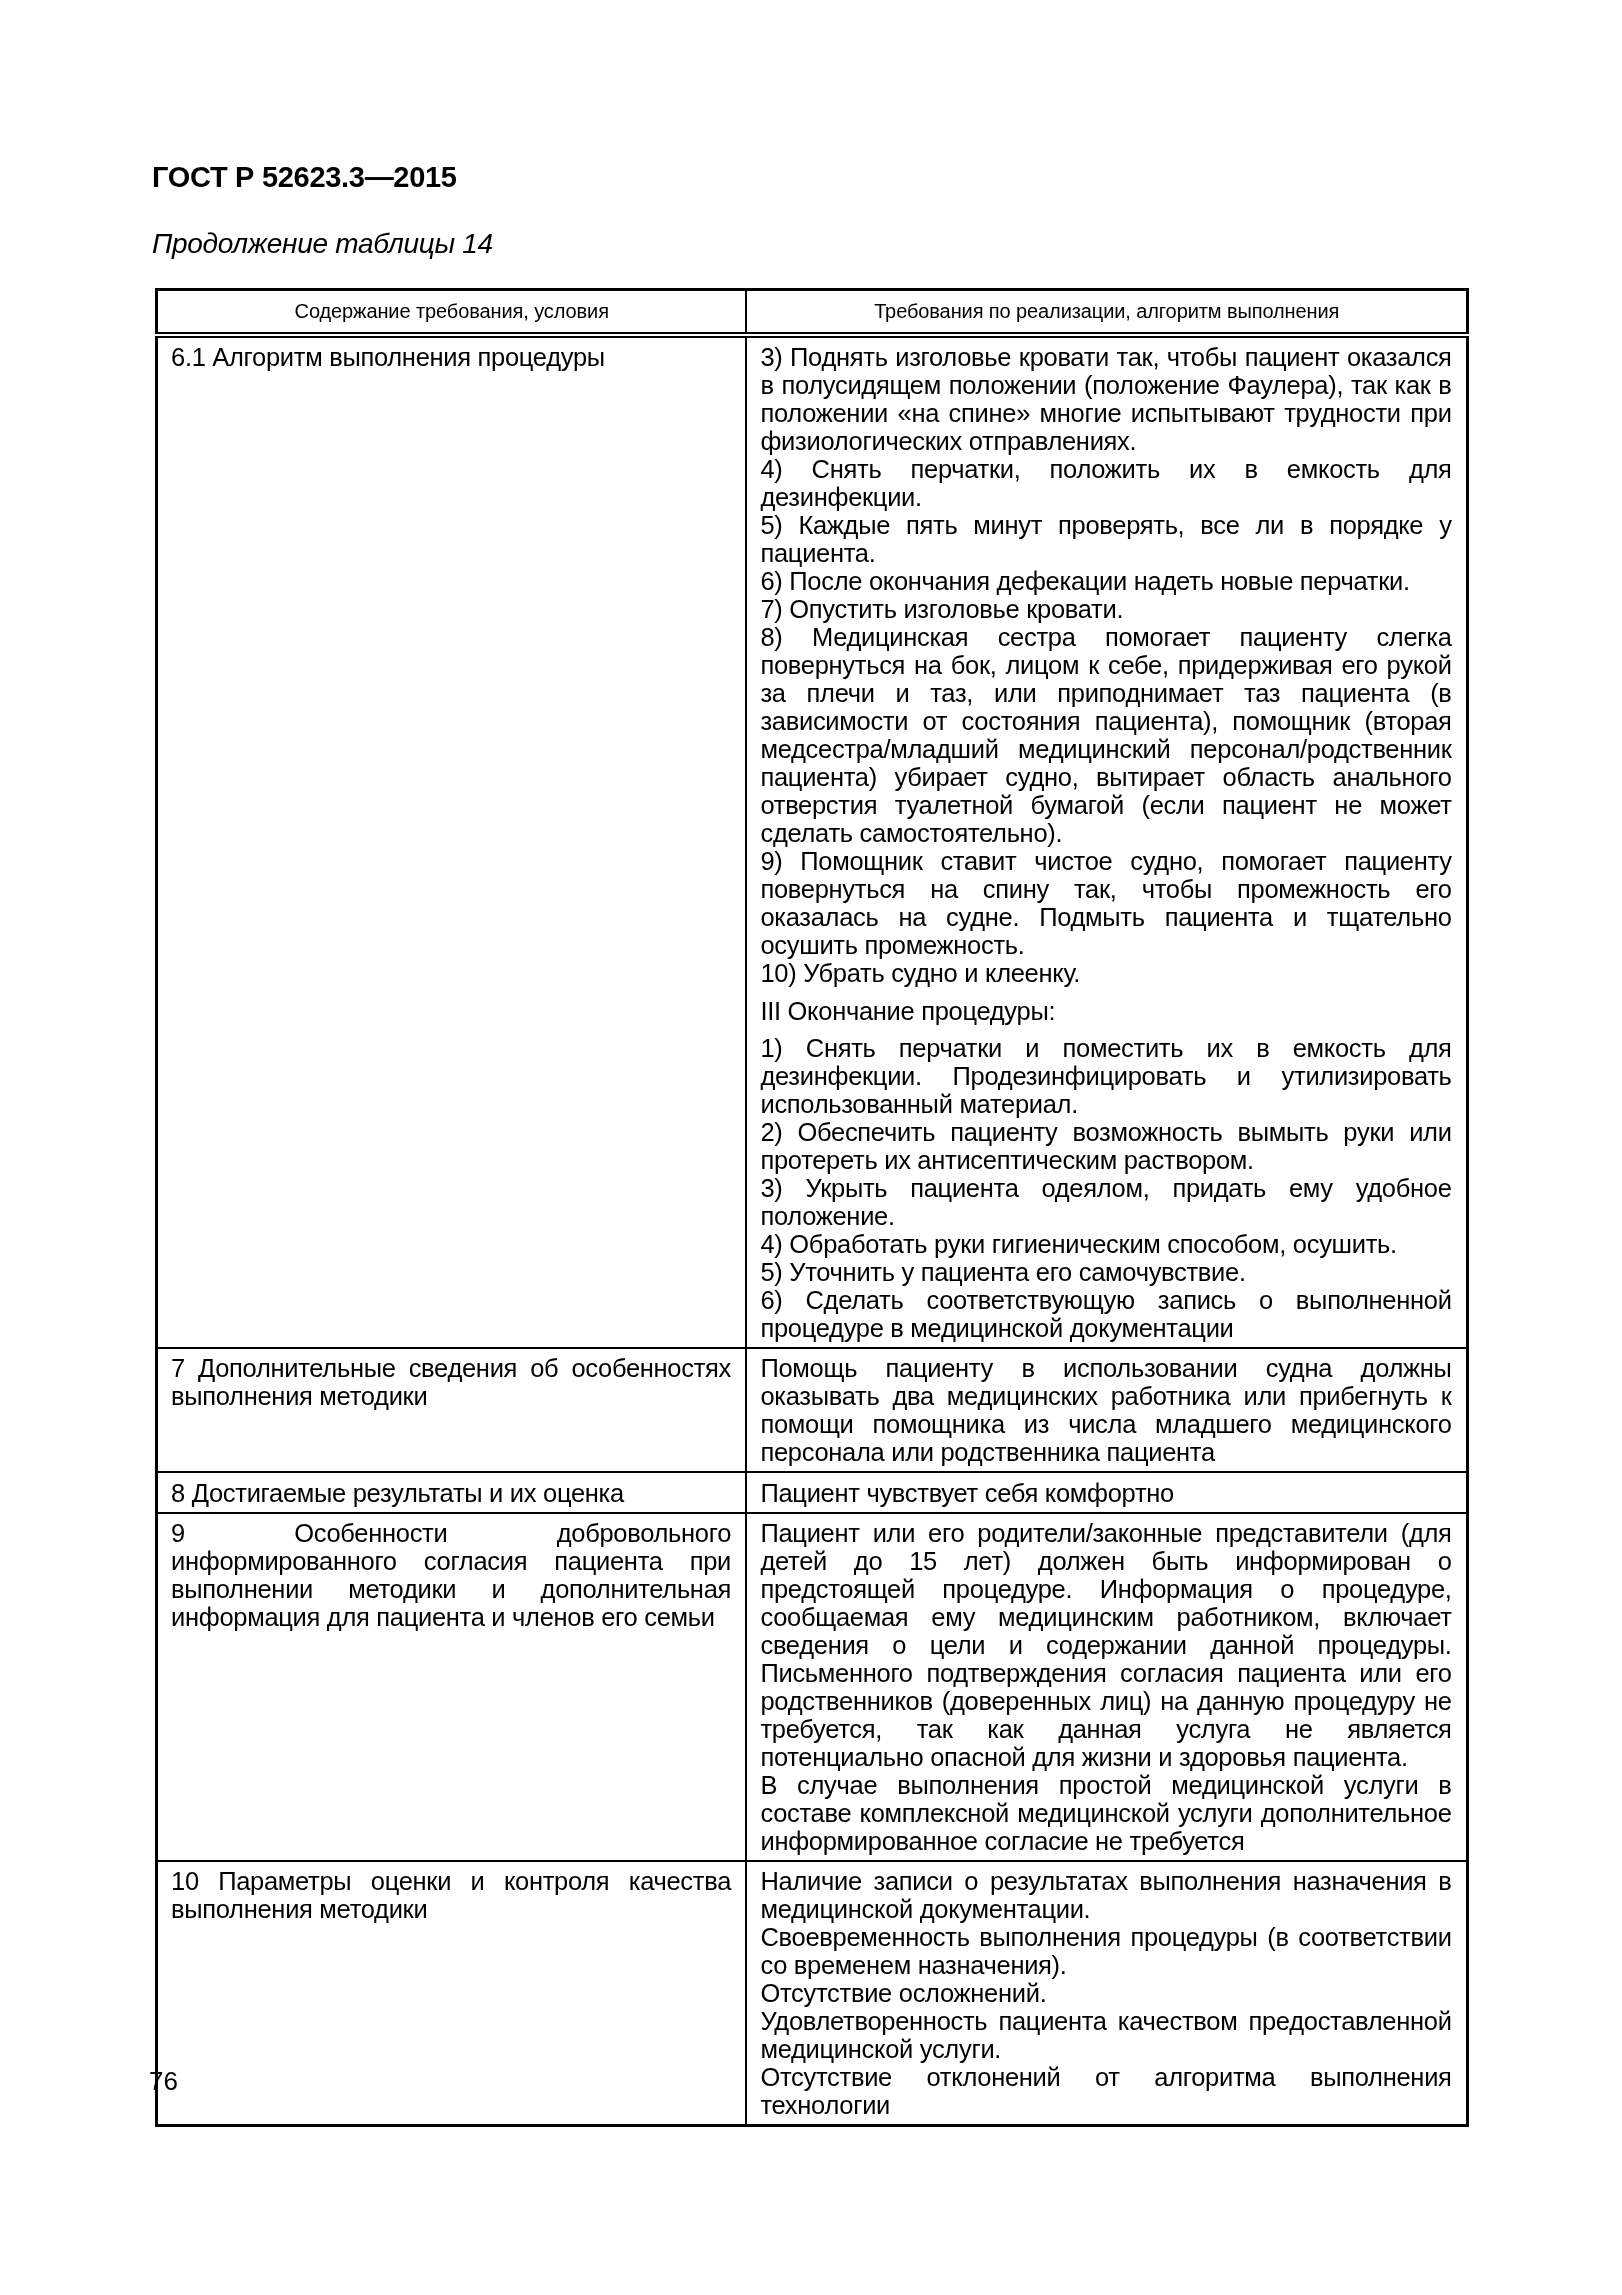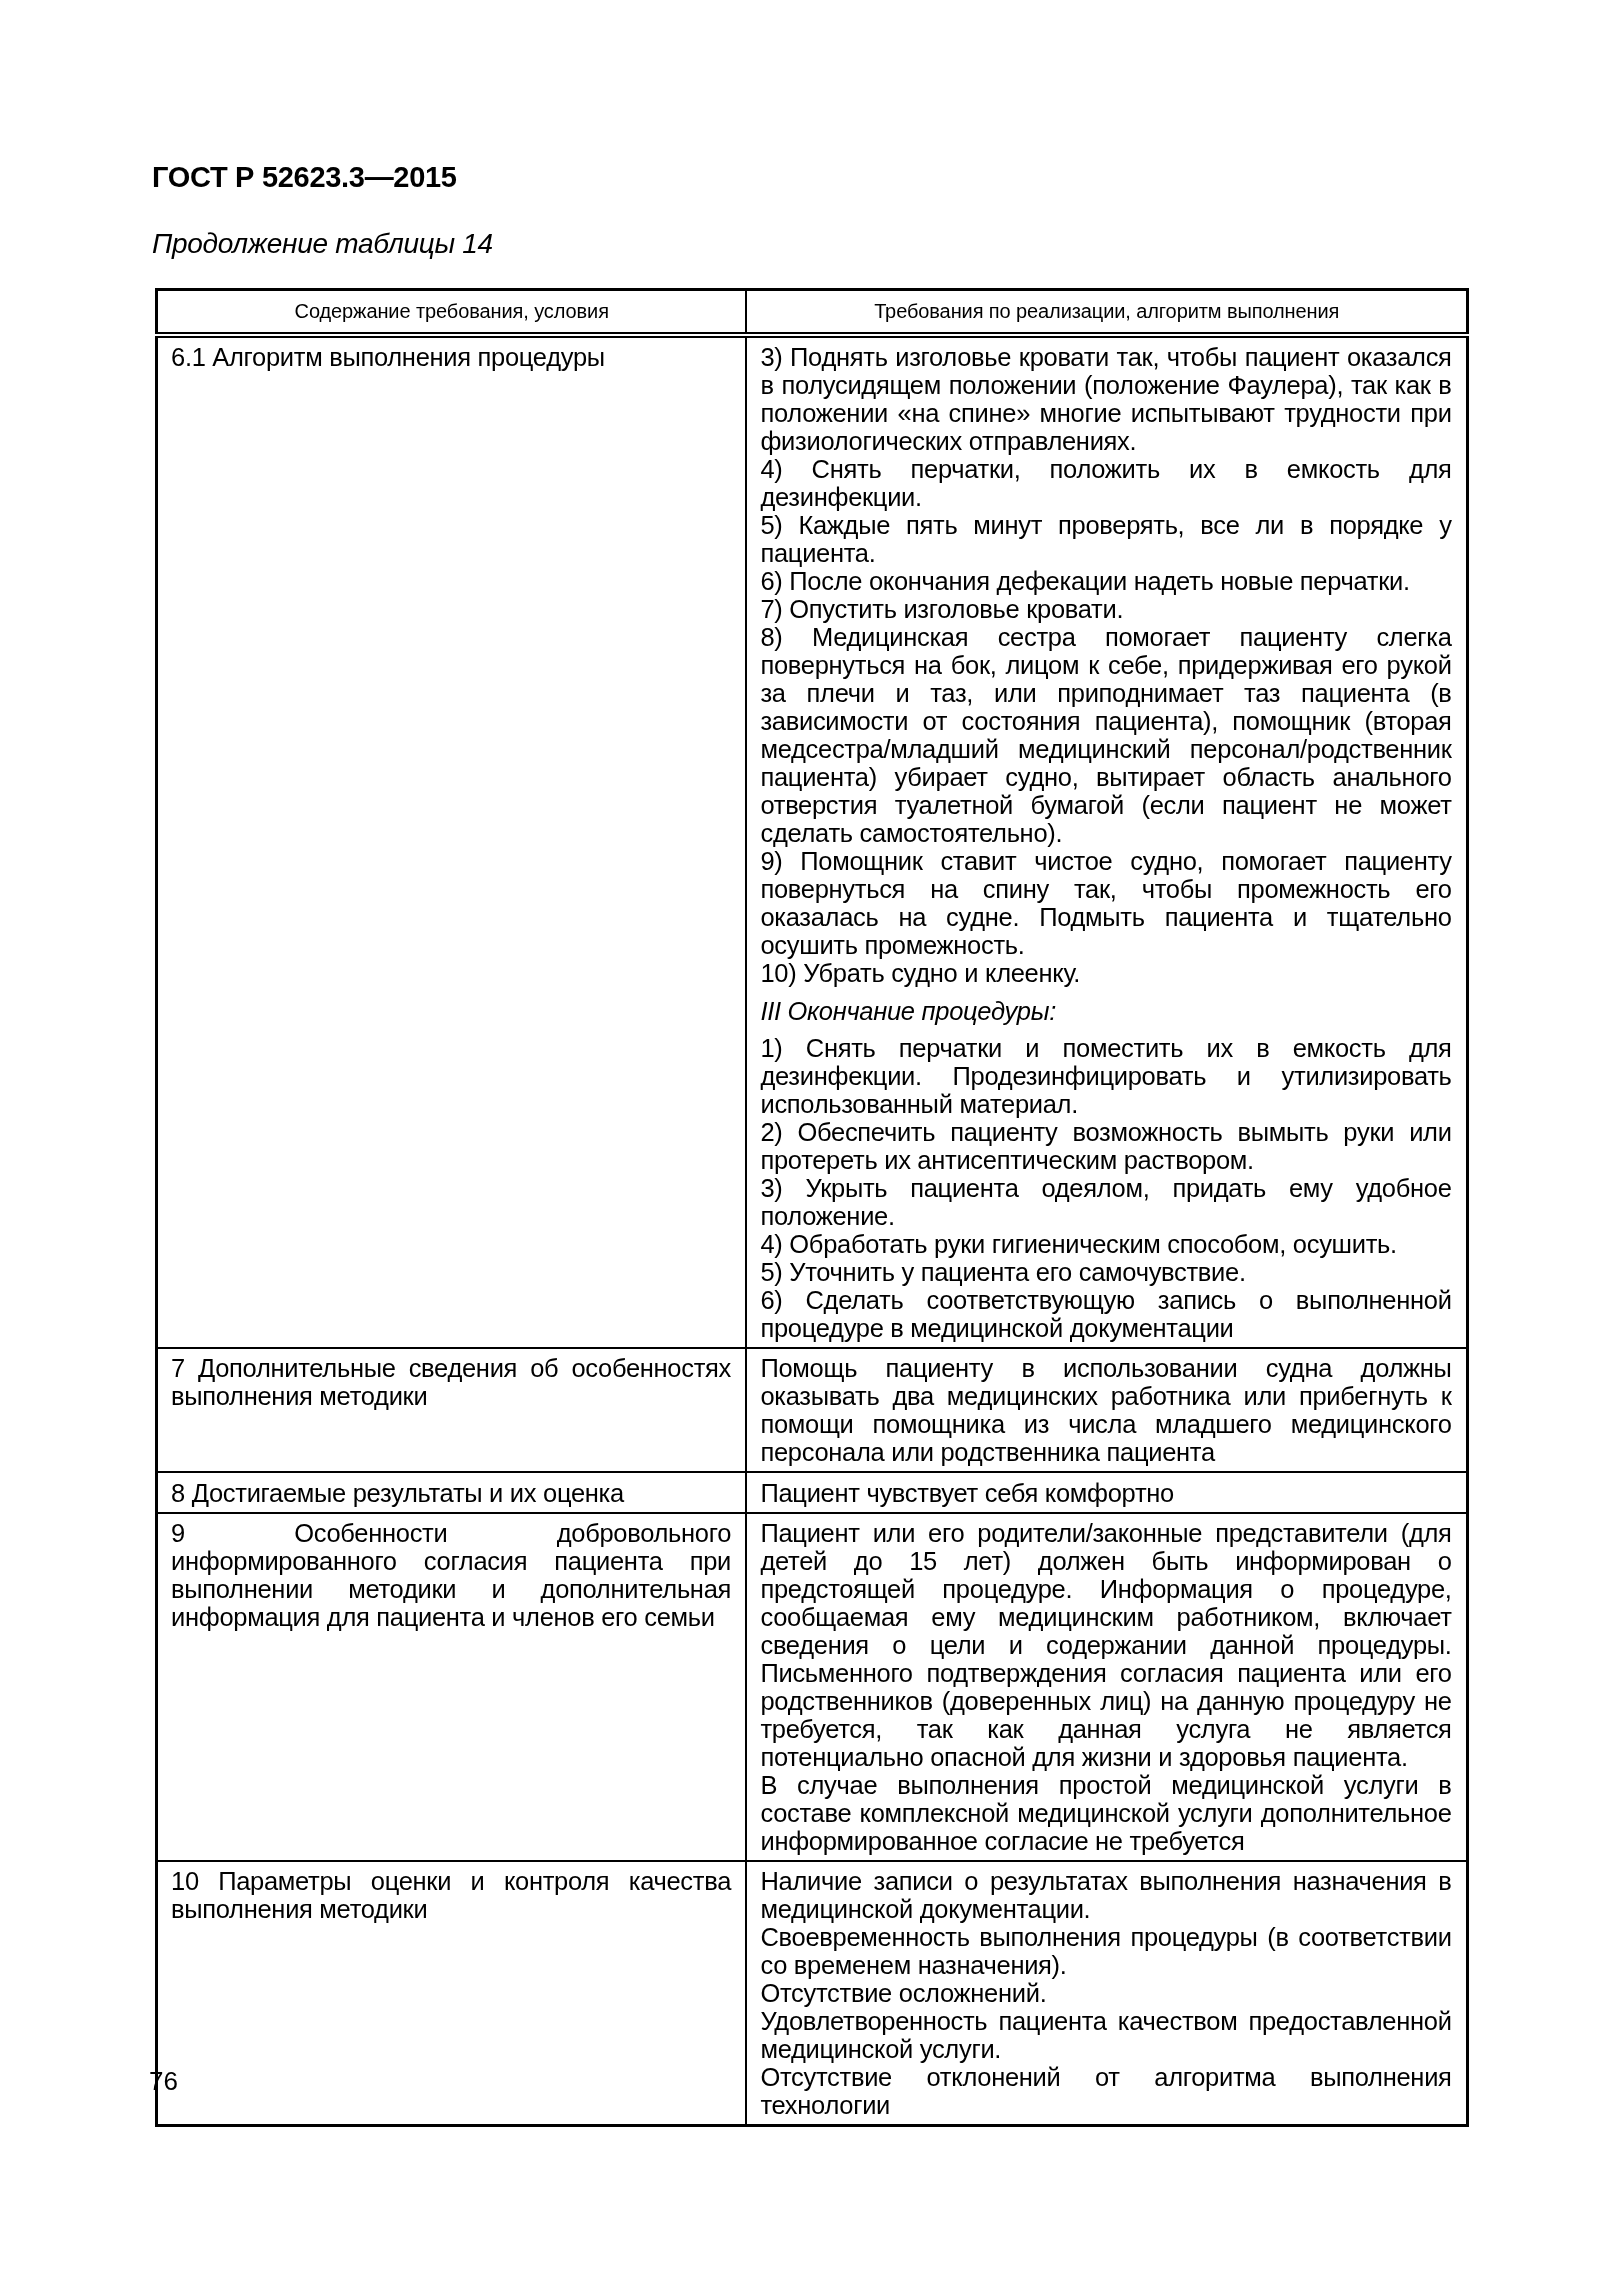--- a/index.html
+++ b/index.html
@@ -71,21 +71,20 @@
   tr.r2 { height: 124px; }
   tr.r3 { height: 27px; }
   tr.r4 { height: 341px; }
   tr.r5 { height: 256px; }
   td p {
     margin: 0;
   }
   td p.section-head {
     margin: 9.2px 0;
     text-align: left;
-    font-style: italic;
   }
   .page-number {
     position: absolute;
     left: 149px;
     top: 2066px;
     font-size: 26px;
   }
 </style>
 </head>
 <body>

